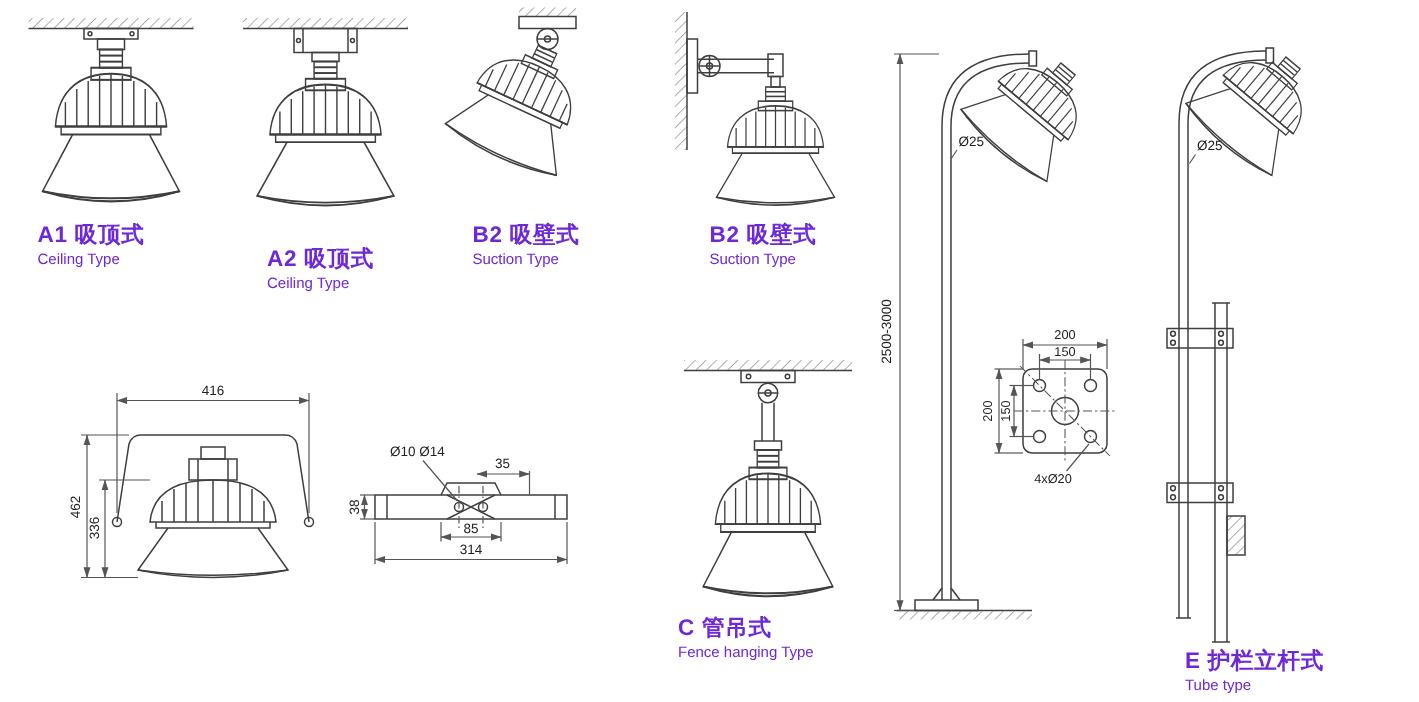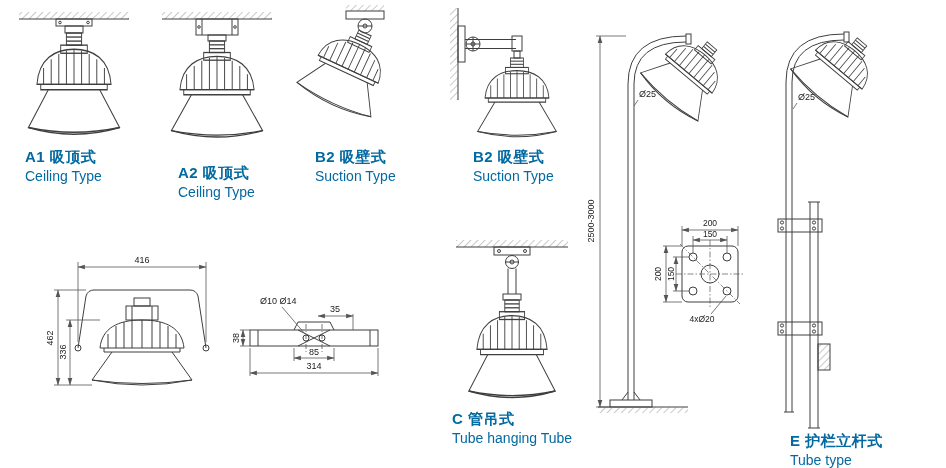--- a/index.html
+++ b/index.html
@@ -6,23 +6,23 @@
   html,body { width:946px; height:468px; }
   body {
     background:#ffffff;
     font-family:"Liberation Sans", sans-serif;
     position:relative;
     overflow:hidden;
   }
   .sheet { position:absolute; inset:0; background:#fff; }
   .fig { position:absolute;text-align:right; }
   .fig svg { display:block; overflow:visible; }
-  .label { position:absolute; color:#0369a1; line-height:1.25; }
+  .label { position:absolute; color:#6d28d9; line-height:1.25; }
   .label .cn { font-size:15px; font-weight:600; letter-spacing:.5px; }
-  .label .en { font-size:14px; font-weight:400; margin-top:1px; }
+  .label .en { font-size:10px; font-weight:400; margin-top:1px; }
   text.dim {
     font-family:"Liberation Sans", sans-serif;
     font-size:9px; fill:#222; stroke:none;
   }
   text.dim.sm { font-size:8.5px; }
 </style>
 </head>
 <body>
 
 <div class="sheet">
@@ -408,20 +408,20 @@
   <div class="label" style="left:315px; top:148px">
     <div class="cn">B2 吸壁式</div>
     <div class="en">Suction Type</div>
   </div>
   <div class="label" style="left:473px; top:148px">
     <div class="cn">B2 吸壁式</div>
     <div class="en">Suction Type</div>
   </div>
   <div class="label" style="left:452px; top:410px">
     <div class="cn">C 管吊式</div>
-    <div class="en">Tube hanging Tube</div>
+    <div class="en">Fence hanging Type</div>
   </div>
   <div class="label" style="left:790px; top:432px">
     <div class="cn">E 护栏立杆式</div>
     <div class="en">Tube type</div>
   </div>
 
 </div>
 
 </body></html>

